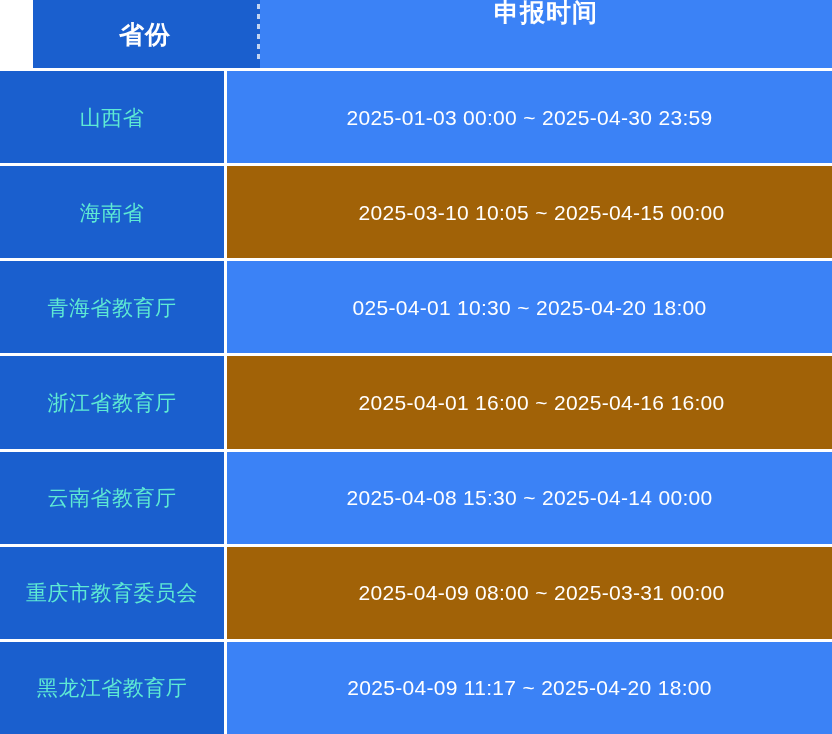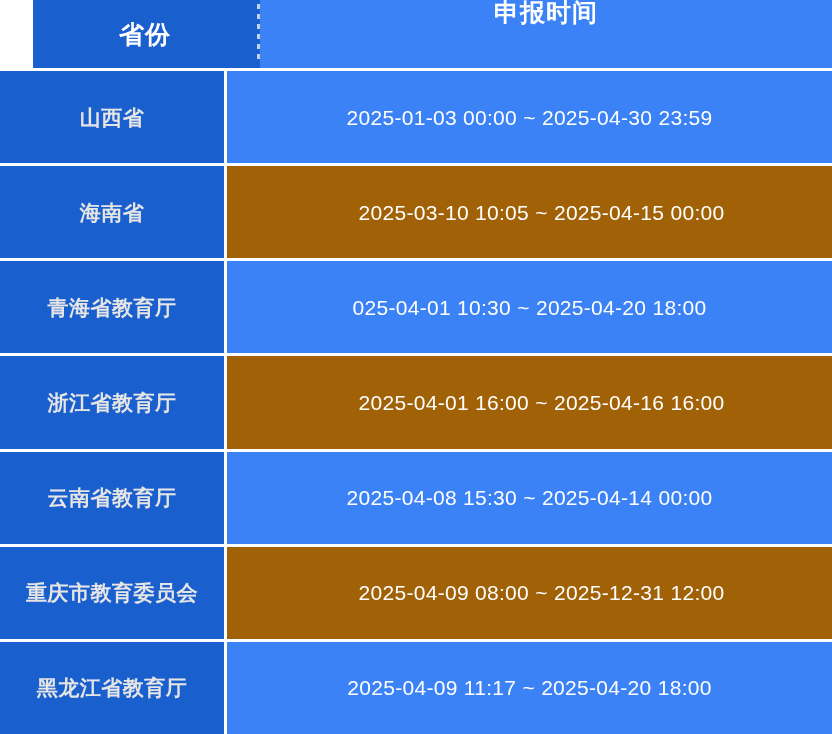--- a/index.html
+++ b/index.html
@@ -105,23 +105,23 @@
   .cell-time {
     flex: 1;
     display: flex;
     align-items: center;
     justify-content: center;
   }
   .cell-time.shade-dark  { background: #3b82f6; }
   .cell-time.shade-light { background: #a16207; padding-left: 24px; }
 
   .province-text {
-    color: #e5e5e5;
+    color: #5eead4;
     font-size: 21px;
-    font-weight: bold;
+    font-weight: normal;
     letter-spacing: 0.5px;
     line-height: 1;
     white-space: nowrap;
   }
   .time-text {
     color: #ffffff;
     font-size: 21px;
     font-weight: normal;
     letter-spacing: 0.3px;
     line-height: 1;
@@ -199,21 +199,21 @@
     </div>
   </div>
   <div class="row-gap"></div>
 
   <div class="data-row">
     <div class="cell-province">
       <span class="province-text">重庆市教育委员会</span>
     </div>
     <div class="col-gap"></div>
     <div class="cell-time shade-light">
-      <span class="time-text">2025-04-09 08:00 ~ 2025-12-31 12:00</span>
+      <span class="time-text">2025-04-09 08:00 ~ 2025-03-31 00:00</span>
     </div>
   </div>
   <div class="row-gap"></div>
 
   <div class="data-row">
     <div class="cell-province">
       <span class="province-text">黑龙江省教育厅</span>
     </div>
     <div class="col-gap"></div>
     <div class="cell-time shade-dark">

